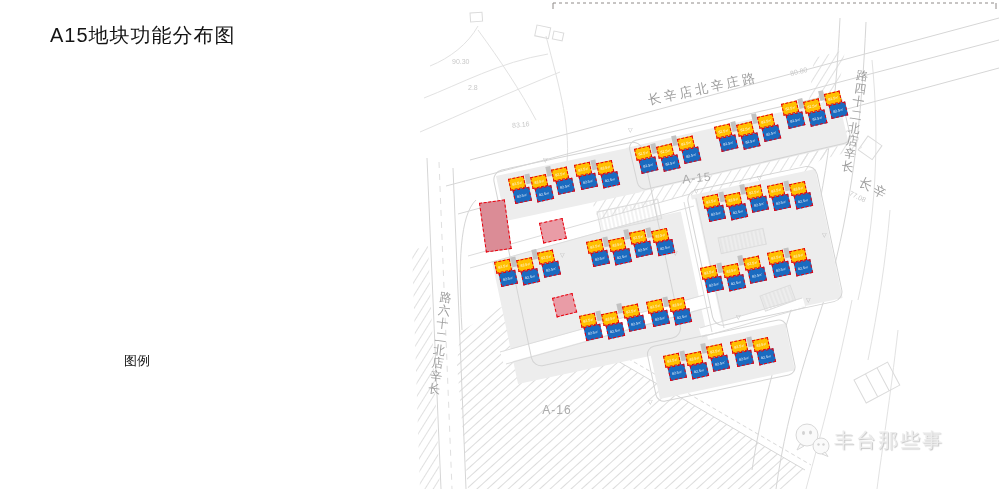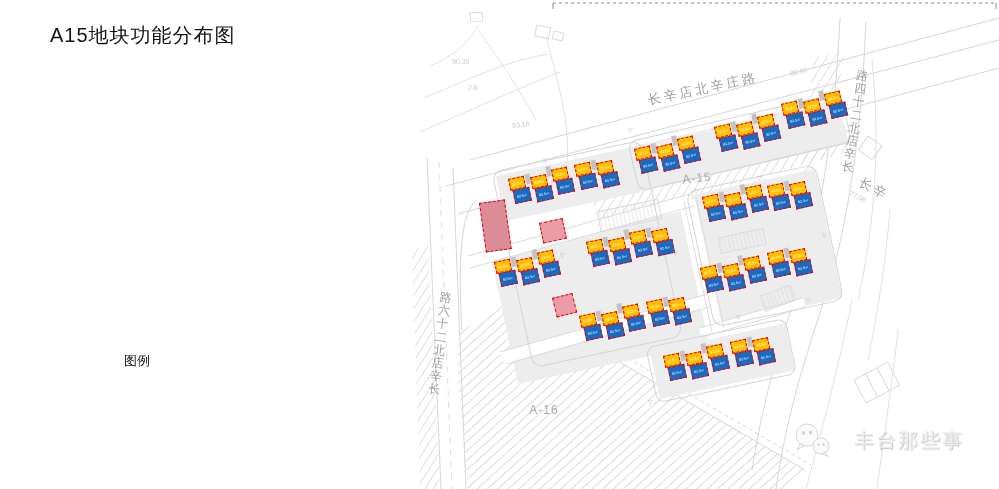--- a/index.html
+++ b/index.html
@@ -26,21 +26,21 @@
       repeating-linear-gradient(0deg, rgba(150,30,40,.20) 0 1px, transparent 1px 6px);}
   .road-label{position:absolute;color:#9C9C9C;white-space:nowrap;font-size:13px;letter-spacing:3px;}
   .road-label-v{position:absolute;display:flex;flex-direction:column;align-items:center;
                 color:#9C9C9C;font-size:12px;line-height:1.1;letter-spacing:0;}
   .parcel-label{position:absolute;color:#ABABAB;font-size:12px;letter-spacing:1px;white-space:nowrap;}
   .survey-num{position:absolute;color:#C9C9C9;font-size:7px;white-space:nowrap;}
   .survey-mark{position:absolute;color:#BCBCBC;font-size:6px;}
   
   .watermark{position:absolute;left:791px;top:419px;display:flex;align-items:center;}
   .wm-text{font-size:20px;letter-spacing:2px;color:#ececec;
-           text-shadow:1px 1px 1px #c6c6c6,-1px -1px 0 #ffffff;margin-left:21px;white-space:nowrap;}
+           text-shadow:1px 1px 1px #c6c6c6,-1px -1px 0 #ffffff;margin-left:1px;white-space:nowrap;}
 </style>
 </head>
 <body>
 
 <div class="slide">
 
   <div class="title">A15地块功能分布图</div>
 
   <div class="map">
 
@@ -497,21 +497,21 @@
           <span>六</span>
           <span>十</span>
           <span>二</span>
           <span>北</span>
           <span>店</span>
           <span>辛</span>
           <span>长</span>
         </div>
         <div class="road-label" style="left: 874px; top: 189px; transform: translate(-50%, -50%) rotate(28deg);">长辛</div>
         <div class="parcel-label" style="left: 697px; top: 178px; transform: translate(-50%, -50%) rotate(-6deg);">A-15</div>
-        <div class="parcel-label" style="left: 544px; top: 410px; transform: translate(-50%, -50%) rotate(0deg);">A-16</div>
+        <div class="parcel-label" style="left: 557px; top: 410px; transform: translate(-50%, -50%) rotate(0deg);">A-16</div>
         <div class="survey-num" style="left: 452px; top: 58px; transform: rotate(0deg);">90.30</div>
         <div class="survey-num" style="left: 468px; top: 84px; transform: rotate(0deg);">2.8</div>
         <div class="survey-num" style="left: 512px; top: 121px; transform: rotate(-5deg);">83.16</div>
         <div class="survey-num" style="left: 790px; top: 68px; transform: rotate(-13deg);">80.80</div>
         <div class="survey-num" style="left: 849px; top: 193px; transform: rotate(25deg);">77.08</div>
         <div class="survey-mark" style="left: 628px; top: 126px;">▽</div>
         <div class="survey-mark" style="left: 694px; top: 187px;">▽</div>
         <div class="survey-mark" style="left: 757px; top: 174px;">▽</div>
         <div class="survey-mark" style="left: 560px; top: 251px;">▽</div>
         <div class="survey-mark" style="left: 673px; top: 249px;">▽</div>

